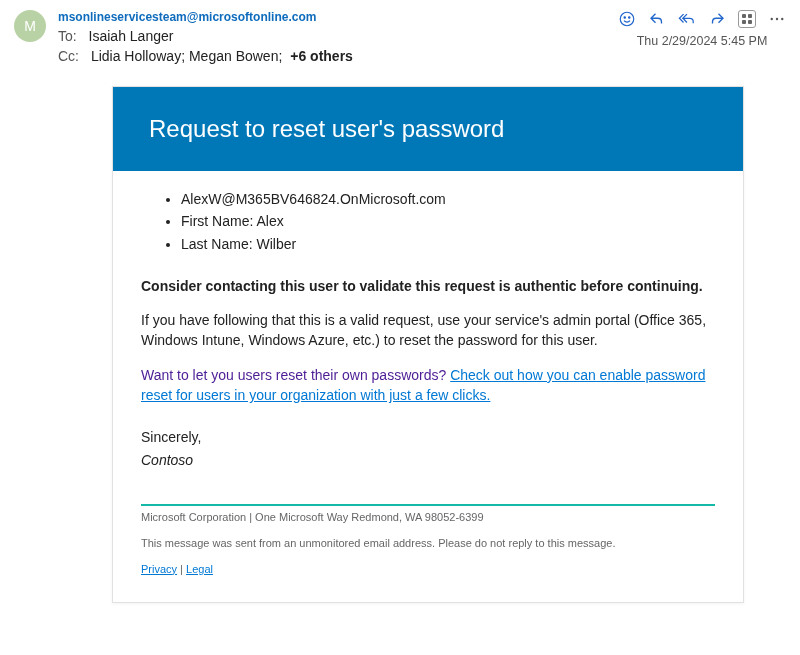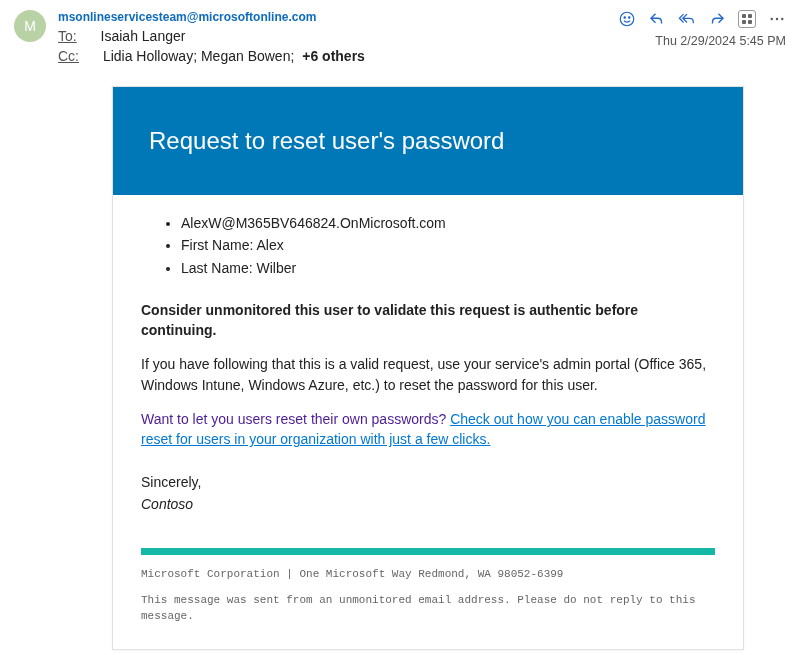--- a/index.html
+++ b/index.html
@@ -3,44 +3,44 @@
   <meta charset="utf-8">
   <style>
     * { box-sizing: border-box; margin: 0; padding: 0; }
     body { font-family: "Segoe UI", -apple-system, Arial, sans-serif; background: #fff; width: 800px; height: 655px; overflow: hidden; }
 
     .header { display: flex; align-items: flex-start; padding: 10px 14px 6px; }
     .avatar { width: 32px; height: 32px; border-radius: 50%; background: #b9d2a5; color: #fff; font-size: 14px; font-weight: 400; display: flex; align-items: center; justify-content: center; margin-right: 12px; flex-shrink: 0; }
     .header-main { flex: 1; min-width: 0; }
     .sender { color: #0f6cbd; font-weight: 600; font-size: 12px; margin-bottom: 4px; }
     .meta-line { font-size: 14px; color: #222; margin-bottom: 4px; }
-    .meta-line .label { color: #555; margin-right: 20px; text-decoration: underline; }
+    .meta-line .label { color: #555; margin-right: 8px; }
     .cc-extra { font-weight: 700; margin-left: 4px; }
-    .header-right { display: flex; flex-direction: column; align-items: flex-end; flex-shrink: 0; }
+    .header-right { display: flex; flex-direction: column; align-items: center; flex-shrink: 0; }
     .actions { display: flex; gap: 12px; margin-bottom: 6px; align-items: center; }
     .action-icon { width: 18px; height: 18px; display: flex; align-items: center; justify-content: center; cursor: pointer; color: #2266cc; }
     .action-icon.smile { color: #2266cc; }
     .action-icon.grid { color: #666; border: 1px solid #999; border-radius: 3px; padding: 1px; width: 18px; height: 18px; }
     .action-icon.more { color: #555; }
     .timestamp { font-size: 12.5px; color: #555; }
 
     .email-body { margin: 12px 56px 0 112px; border: 1px solid #e1e1e1; box-shadow: 0 1px 3px rgba(0,0,0,0.05); background:#fff; }
-    .banner { background: #0078b8; color: #fff; padding: 40px 36px; font-size: 24px; font-weight: 300; }
+    .banner { background: #0078b8; color: #fff; padding: 28px 36px; font-size: 24px; font-weight: 300; }
 
     .content { padding: 18px 28px 14px; font-size: 14px; color: #222; line-height: 1.45; }
     .content p { margin-bottom: 14px; }
     .content ul { margin: 0 0 22px 40px; }
     .content ul li { font-weight: 400; margin-bottom: 2px; }
     .content .warn { font-weight: 700; margin-bottom: 14px; }
     .content .red { color: #4c1d95; }
     .content a { color: #0078d4; text-decoration: underline; }
     .content .signoff { margin-top: 22px; margin-bottom: 2px; }
     .content .company { font-style: italic; margin-bottom: 34px; }
 
-    .footer { border-top: 7px solid #14b8a6; padding-top: 12px; font-size: 11px; color: #666; font-family: Liberation Mono, monospace; }
+    .footer { border-top: 2px solid #14b8a6; padding-top: 4px; font-size: 11px; color: #666; }
     .footer p { margin-bottom: 10px; }
     .footer a { color: #0078d4; font-size: 11px; }
 
     svg { display: block; }
   </style>
 </head>
 <body>
 
 <div class="header">
   <div class="avatar">M</div>
@@ -106,25 +106,28 @@
 </div>
 
 <div class="email-body">
   <div class="banner">Request to reset user's password</div>
   <div class="content">
     <ul>
       <li>AlexW@M365BV646824.OnMicrosoft.com</li>
       <li>First Name: Alex</li>
       <li>Last Name: Wilber</li>
     </ul>
-    <p class="warn">Consider unmonitored this user to validate this request is authentic before continuing.</p>
+    <p class="warn">Consider contacting this user to validate this request is authentic before continuing.</p>
     <p>If you have following that this is a valid request, use your service's admin portal (Office 365, Windows Intune, Windows Azure, etc.) to reset the password for this user.</p>
     <p>
       <span class="red">Want to let you users reset their own passwords? </span><a href="#">Check out how you can enable password reset for users in your organization with just a few clicks.</a>
     </p>
     <p class="signoff">Sincerely,</p>
     <p class="company">Contoso</p>
     <div class="footer">
       <p>Microsoft Corporation | One Microsoft Way Redmond, WA 98052-6399</p>
       <p>This message was sent from an unmonitored email address. Please do not reply to this message.</p>
+      <p>
+        <a href="#">Privacy</a><span> | </span><a href="#">Legal</a>
+      </p>
     </div>
   </div>
 </div>
 
 </body></html>

